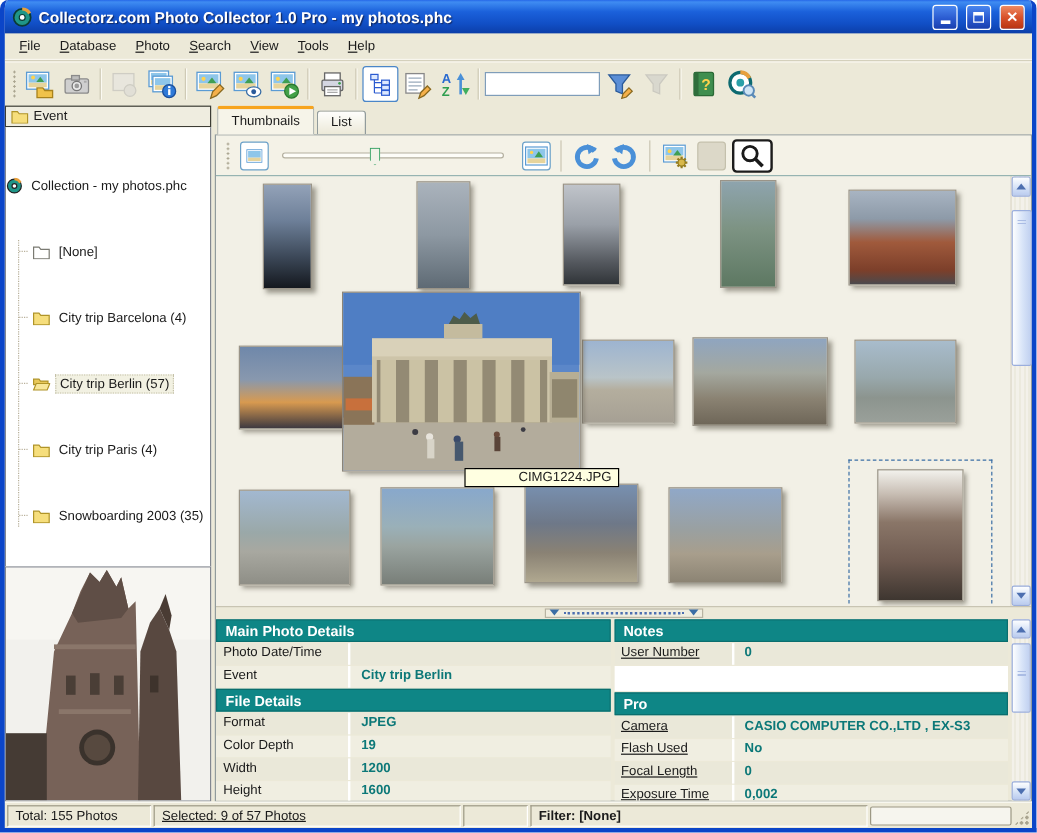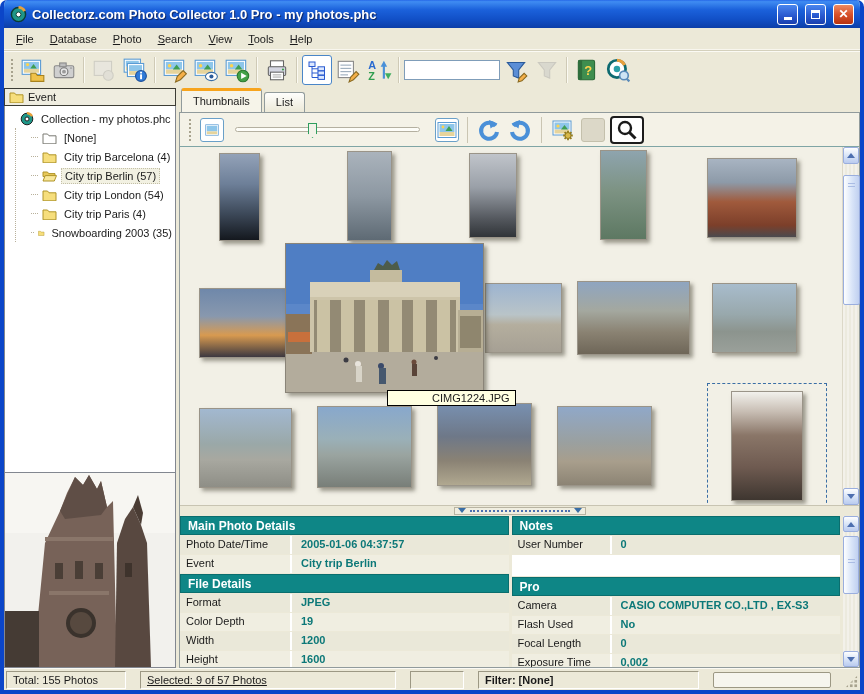--- a/index.html
+++ b/index.html
@@ -35,21 +35,21 @@
   .tb-btn.disabled { opacity:.45; filter:grayscale(1); }
   .tb-sep { width:1px; height:26px; border-left:1px solid #cfcab6; border-right:1px solid #fbfaf2; margin:0 3px; }
   .tb-grip { width:4px; height:24px; margin:0 3px; background-image:radial-gradient(#a8a38e 1px, transparent 1.1px); background-size:4px 4px; }
   .search-box { width:96px; height:20px; border:1px solid #7F9DB9; background:#fff; font-size:11px; padding:2px 4px; font-family:"Liberation Sans",sans-serif; }
 
   
   .content { flex:1; display:flex; min-height:0; }
   .left-col { width:172px; flex:0 0 172px; display:flex; flex-direction:column; }
   .event-header { height:18px; flex:0 0 18px; background:#EFEDE0; border:1px solid #3c3c34; display:flex; align-items:center; gap:4px; padding:0 4px; }
   .tree { flex:1; background:#fff; border-left:1px solid #828790; border-right:1px solid #828790; overflow:hidden; padding-top:3px; }
-  .tree-item { height:19px; display:flex; align-items:center; gap:4px; padding-left:15px; white-space:nowrap; cursor:default; }
+  .tree-item { height:19px; display:flex; align-items:center; gap:4px; padding-left:0; white-space:nowrap; cursor:default;margin-top:36px; }
   .tree-children { margin-left:10px; border-left:1px dotted #b8b09a; }
   .tree-item.child::before { content:""; width:7px; border-top:1px dotted #b8b09a; }
   .tree-item .lbl { padding:1px 3px; }
   .tree-item.selected .lbl { background:#F2F1E2; border:1px dotted #c4c0a8; }
   .preview { height:196px; flex:0 0 196px; border:1px solid #828790; background:#fff; overflow:hidden; }
 
   .main-col { flex:1; display:flex; flex-direction:column; min-width:0; padding-left:3px; }
 
   
   .tabstrip { height:24px; flex:0 0 24px; display:flex; align-items:flex-end; padding-left:2px; }
@@ -111,32 +111,32 @@
   .sp-dots { flex:1; border-top:2px dotted #4D6FB0; }
 
   
   .details { height:152px; flex:0 0 152px; display:flex; gap:3px; background:#ECE9D8; padding-top:1px; }
   .dcol { flex:1; display:flex; flex-direction:column; min-width:0; overflow:hidden; }
   .dheader { height:19px; flex:0 0 19px; background:#0E8686; border:1px solid #0a6e6e; color:#fff; font-weight:bold; font-size:12px; padding:2px 7px; margin-bottom:1px; }
   .drow { height:18px; flex:0 0 18px; display:flex; margin-bottom:1px; background:#EAE8D9; }
   .drow.alt { background:#F0EEE1; }
   .drow.blank { background:#fff; height:21px; flex:0 0 21px; }
   .dlabel { width:112px; flex:0 0 112px; padding:2px 6px; border-right:2px solid #fff; overflow:hidden; white-space:nowrap; }
-  .dcol.right .dlabel { width:100px; flex:0 0 100px; }
+  .dcol.right .dlabel { width:100px; flex:0 0 100px;text-decoration:underline; }
   .dvalue { flex:1; padding:2px 9px; color:#0C7878; font-weight:bold; overflow:hidden; white-space:nowrap; }
   .details-scroll { width:16px; flex:0 0 16px; background:repeating-linear-gradient(90deg,#f3f1ea 0 2px,#eceade 2px 4px); position:relative; }
   .details-scroll .sc-btn { height:16px; flex:0 0 16px; }
   .dsc-thumb { position:absolute; top:20px; left:0; width:16px; height:58px; border:1px solid #9aaede; border-radius:2px;
     background:linear-gradient(90deg,#fdfeff,#d8e4f8 55%,#c0d0f0); }
   .dsc-thumb::after { content:""; display:block; margin:22px auto 0; width:7px; height:6px;
     background:repeating-linear-gradient(180deg,#aabce4 0 1px,transparent 1px 3px); }
   .details-scroll .down { position:absolute; bottom:0; left:0; width:16px; }
 
   
-  .statusbar { height:22px; flex:0 0 22px; display:flex; align-items:center; gap:14px; padding:2px 2px; background:#ECE9D8; border-top:1px solid #fbfaf4; }
+  .statusbar { height:22px; flex:0 0 22px; display:flex; align-items:center; gap:2px; padding:2px 2px; background:#ECE9D8; border-top:1px solid #fbfaf4; }
   .spanel { height:18px; border:1px solid; border-color:#9c9884 #fff #fff #9c9884; padding:2px 6px; display:flex; align-items:center; white-space:nowrap; overflow:hidden; }
   .sp1 { width:120px; flex:0 0 120px; }
   .sp2 { width:256px; flex:0 0 256px;text-decoration:underline; }
   .sp3 { width:54px; flex:0 0 54px; }
   .sp4 { flex:1;font-weight:bold; }
   .sp-progress { width:118px; flex:0 0 118px; border:1px solid #9c9884; border-radius:2px; background:#f6f5ee; height:16px; }
   .grip { width:13px; height:13px; align-self:flex-end;
     background-image:radial-gradient(#a8a38e 1.4px, transparent 1.5px); background-size:4.5px 4.5px; background-position:bottom right;
     clip-path:polygon(100% 0,100% 100%,0 100%); }
 </style>
@@ -349,26 +349,20 @@
               <path d="M1 2 h4.5 l1.5 1.8 H14 v8 H1 z" fill="#F6DE7C" stroke="#B09428"></path>
             </svg>
             <span class="lbl">City trip Barcelona (4)</span>
           </div>
           <div class="tree-item child selected">
             <svg width="15" height="12" viewBox="0 0 15 12">
               <path d="M1 2 h4.5 l1.2 1.6 H13 v3 H1 z" fill="#E8C85A" stroke="#B09428"></path>
               <path d="M1 11 l2.2-5.4 H14.5 l-2.2 5.4 z" fill="#F8E79A" stroke="#B09428"></path>
             </svg>
             <span class="lbl">City trip Berlin (57)</span>
-          </div>
-          <div class="tree-item child">
-            <svg width="15" height="12" viewBox="0 0 15 12">
-              <path d="M1 2 h4.5 l1.5 1.8 H14 v8 H1 z" fill="#F6DE7C" stroke="#B09428"></path>
-            </svg>
-            <span class="lbl">City trip London (54)</span>
           </div>
           <div class="tree-item child">
             <svg width="15" height="12" viewBox="0 0 15 12">
               <path d="M1 2 h4.5 l1.5 1.8 H14 v8 H1 z" fill="#F6DE7C" stroke="#B09428"></path>
             </svg>
             <span class="lbl">City trip Paris (4)</span>
           </div>
           <div class="tree-item child">
             <svg width="15" height="12" viewBox="0 0 15 12">
               <path d="M1 2 h4.5 l1.5 1.8 H14 v8 H1 z" fill="#F6DE7C" stroke="#B09428"></path>
@@ -533,21 +527,20 @@
             <div class="sp-dots"></div>
             <div class="sp-tri"></div>
           </div>
         </div>
 
         <div class="details">
           <div class="dcol">
             <div class="dheader">Main Photo Details</div>
             <div class="drow">
               <div class="dlabel">Photo Date/Time</div>
-              <div class="dvalue">2005-01-06 04:37:57</div>
             </div>
             <div class="drow alt">
               <div class="dlabel">Event</div>
               <div class="dvalue">City trip Berlin</div>
             </div>
             <div class="dheader">File Details</div>
             <div class="drow">
               <div class="dlabel">Format</div>
               <div class="dvalue">JPEG</div>
             </div>

